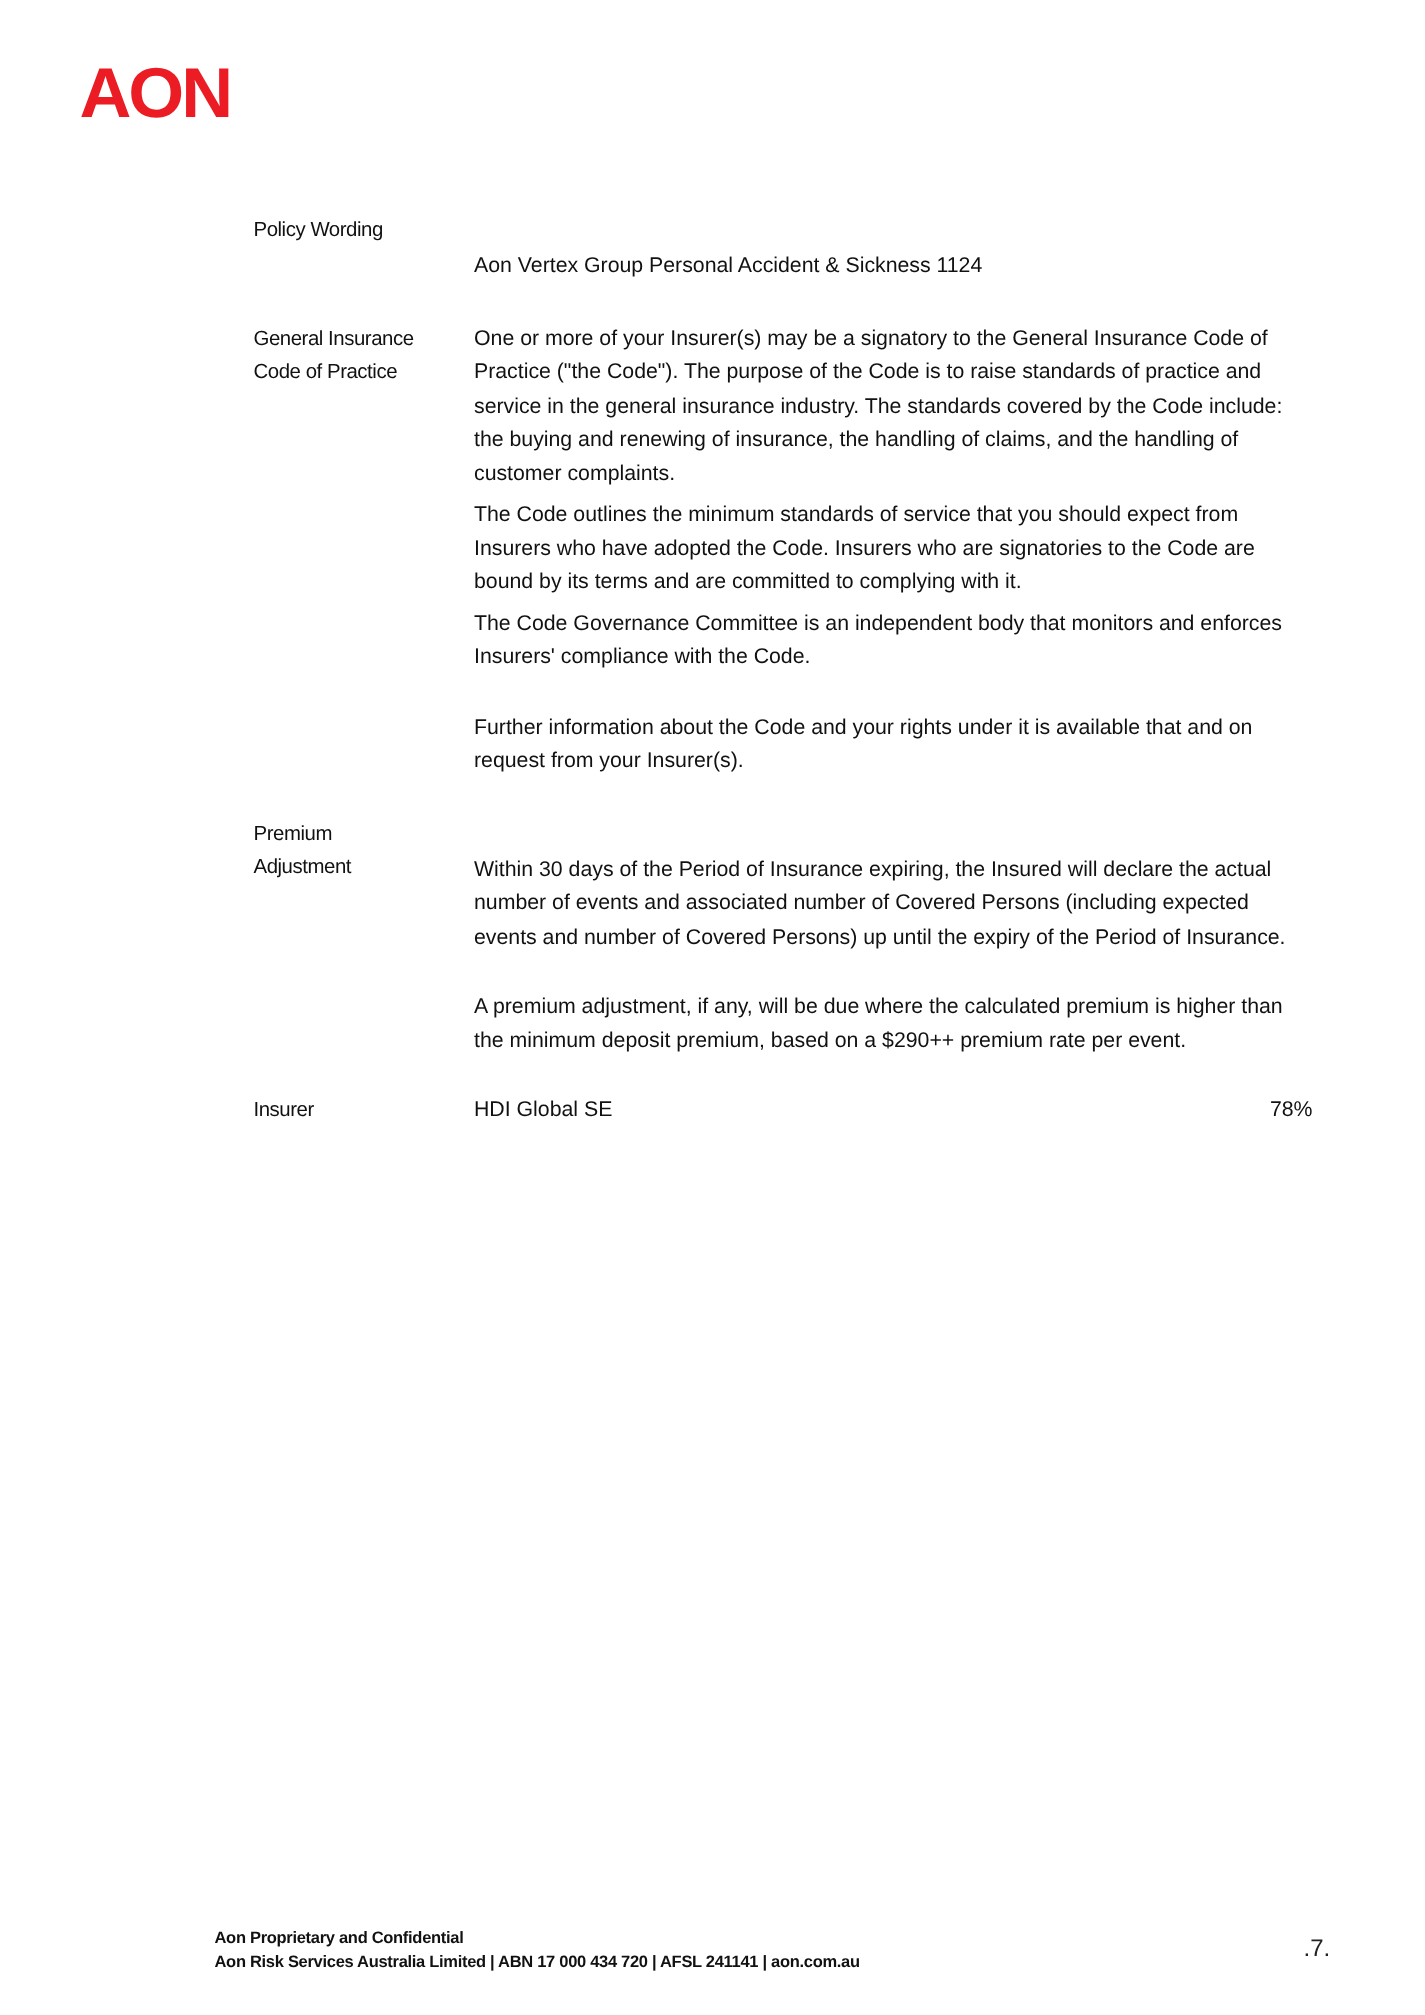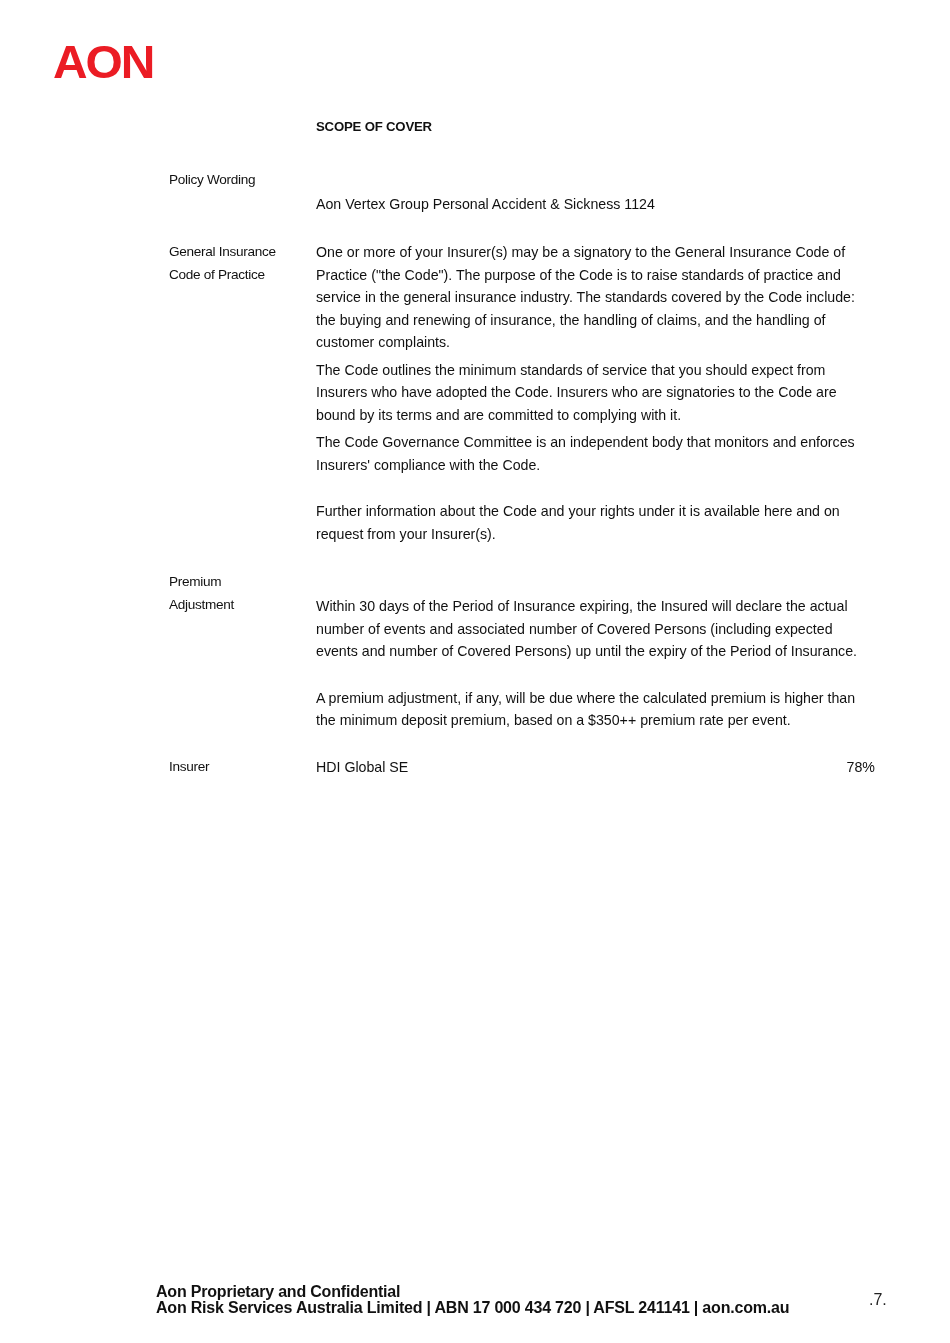--- a/index.html
+++ b/index.html
@@ -69,44 +69,43 @@
     }
     .gap-lg { height: 26px; }
     .gap-md { height: 24px; }
     .insurer-body {
       display: flex;
       justify-content: space-between;
       text-align: right;
     }
     .footer {
       position: absolute;
-      left: 156px;
+      left: 143px;
       top: 1284px;
-      font-size: 16px;
+      font-size: 11px;
       line-height: 16px;
       font-weight: bold;
       letter-spacing: -0.2px;
       color: #111;
     }
     .page-num {
       position: absolute;
       left: 869px;
       top: 1291px;
       font-size: 16px;
       color: #222;
     }
   </style>
 </head>
 <body>
 
 <div class="logo">AON</div>
 
 <div class="content">
 
-  <div class="section-title">SCOPE OF COVER</div>
 
   <div class="gap-lg"></div>
 
   <div class="row">
     <div class="label">Policy Wording</div>
     <div class="body">
       <p class="tight">Aon Vertex Group Personal Accident &amp; Sickness 1124</p>
     </div>
   </div>
 
@@ -114,34 +113,34 @@
 
   <div class="row">
     <div class="label">
       <div>General Insurance</div>
       <div>Code of Practice</div>
     </div>
     <div class="body">
       <p>One or more of your Insurer(s) may be a signatory to the General Insurance Code of Practice ("the Code"). The purpose of the Code is to raise standards of practice and service in the general insurance industry. The standards covered by the Code include: the buying and renewing of insurance, the handling of claims, and the handling of customer complaints.</p>
       <p>The Code outlines the minimum standards of service that you should expect from Insurers who have adopted the Code. Insurers who are signatories to the Code are bound by its terms and are committed to complying with it.</p>
       <p>The Code Governance Committee is an independent body that monitors and enforces Insurers' compliance with the Code.</p>
-      <p class="tight">Further information about the Code and your rights under it is available here and on request from your Insurer(s).</p>
+      <p class="tight">Further information about the Code and your rights under it is available that and on request from your Insurer(s).</p>
     </div>
   </div>
 
   <div class="gap-lg"></div>
 
   <div class="row">
     <div class="label">
       <div>Premium</div>
       <div>Adjustment</div>
     </div>
     <div class="body">
       <p class="tight">Within 30 days of the Period of Insurance expiring, the Insured will declare the actual number of events and associated number of Covered Persons (including expected events and number of Covered Persons) up until the expiry of the Period of Insurance.</p>
-      <p class="tight">A premium adjustment, if any, will be due where the calculated premium is higher than the minimum deposit premium, based on a $350++ premium rate per event.</p>
+      <p class="tight">A premium adjustment, if any, will be due where the calculated premium is higher than the minimum deposit premium, based on a $290++ premium rate per event.</p>
     </div>
   </div>
 
   <div class="gap-md"></div>
 
   <div class="row">
     <div class="label">Insurer</div>
     <div class="body insurer-body">
       <span>HDI Global SE</span>
       <span>78%</span>

